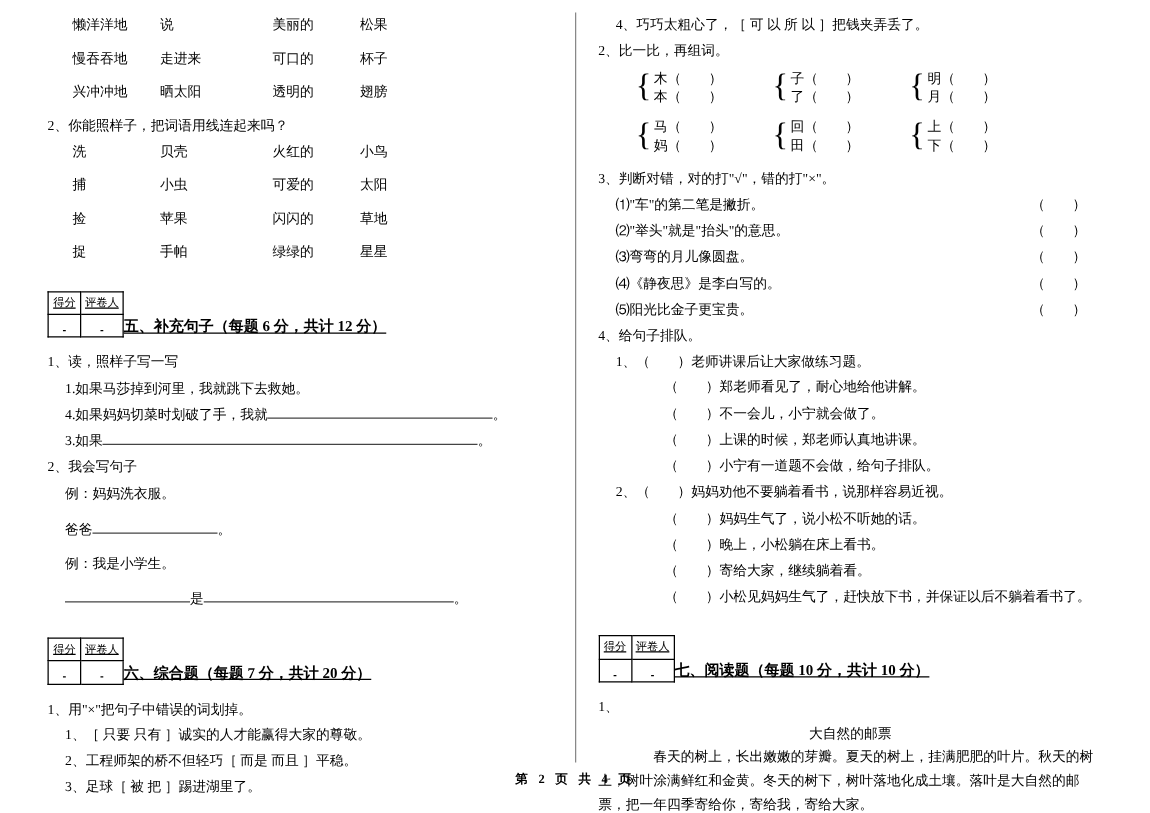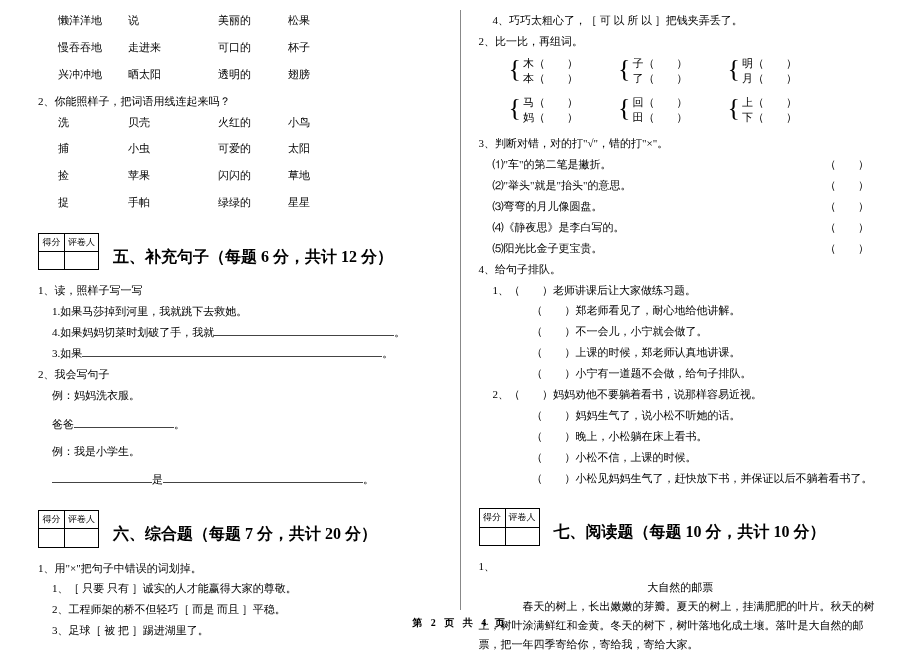--- a/index.html
+++ b/index.html
@@ -50,25 +50,25 @@
     text-align: center;
     padding: 0 3px;
     height: 14px;
     min-width: 26px;
   }
   .section-row {
     display: flex;
     align-items: flex-end;
     margin-top: 10px;
     margin-bottom: 6px;
+    text-decoration: underline;
   }
   .section-title {
     font-weight: bold;
-    font-size: 16px;
-    margin-left: 14px;
+    font-size: 12px;
     padding-bottom: 2px;
   }
   .blank {
     display: inline-block;
     border-bottom: 1px solid #444;
     height: 13px;
     vertical-align: baseline;
   }
   .blank-100 { width: 100px; }
   .blank-180 { width: 180px; }
@@ -291,21 +291,21 @@
 
     <div class="num">4、给句子排队。</div>
     <div class="indent-sm">1、（　　）老师讲课后让大家做练习题。</div>
     <div class="indent2">（　　）郑老师看见了，耐心地给他讲解。</div>
     <div class="indent2">（　　）不一会儿，小宁就会做了。</div>
     <div class="indent2">（　　）上课的时候，郑老师认真地讲课。</div>
     <div class="indent2">（　　）小宁有一道题不会做，给句子排队。</div>
     <div class="indent-sm">2、（　　）妈妈劝他不要躺着看书，说那样容易近视。</div>
     <div class="indent2">（　　）妈妈生气了，说小松不听她的话。</div>
     <div class="indent2">（　　）晚上，小松躺在床上看书。</div>
-    <div class="indent2">（　　）小松不信，上课的时候。</div>
+    <div class="indent2">（　　）寄给大家，继续躺着看。</div>
     <div class="indent2">（　　）小松见妈妈生气了，赶快放下书，并保证以后不躺着看书了。</div>
 
     <div class="section-row">
       <table class="score-box">
         <tbody>
             <tr>
               <td>得分</td>
               <td>评卷人</td>
             </tr>
         <tr>

